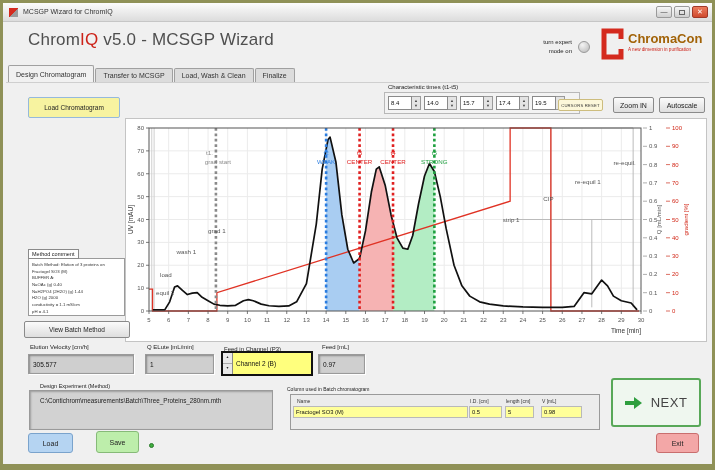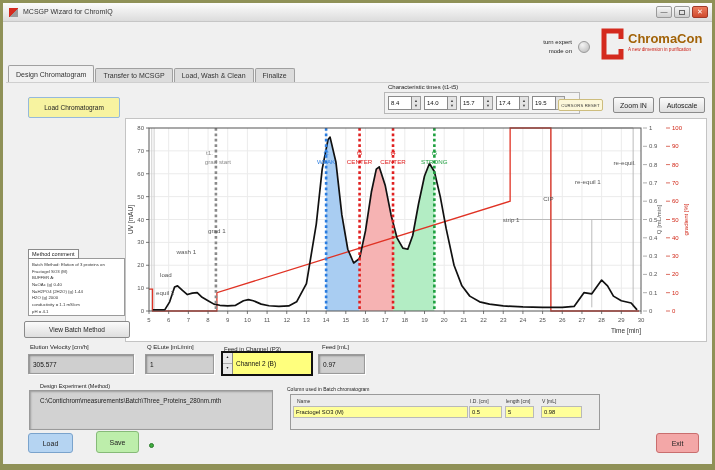--- a/index.html
+++ b/index.html
@@ -79,20 +79,21 @@
   <div id="titlebar">
     <span id="appicon"></span>
     <span id="wtitle">MCSGP Wizard for ChromIQ</span>
     <span class="wbtns">
       <span class="wb">—</span>
       <span class="wb"><span class="maxbox"></span></span>
       <span class="wb close">✕</span>
     </span>
   </div>
 
+  <div id="brand"><span>Chrom</span><span class="accent">IQ</span><span> v5.0 - MCSGP Wizard</span></div>
 
   <div id="expert">
     <div>turn expert</div>
     <div>mode on</div>
   </div>
   <div id="knob"></div>
 
   <svg id="logo-icon" width="24" height="34" viewBox="0 0 24 34">
     <path d="M21 12 V4 H4 V30 H21 V22" fill="none" stroke="#d42a1e" stroke-width="5"></path>
   </svg>
@@ -364,20 +365,26 @@
   </div>
   <div class="plabel" style="left:322px;top:344px">Feed [mL]</div>
   <div class="sunk" style="left:318px;top:354px;width:47px;height:20px">0.97</div>
 
   <div id="design-label">Design Experiment (Method)</div>
   <div id="design-box">C:\Contichrom\measurements\Batch\Three_Proteins_280nm.mth</div>
 
   <div id="table-label">Column used in Batch chromatogram</div>
   <div id="table-box"></div>
 
+  <div id="next-btn">
+    <svg width="18" height="16" viewBox="0 0 18 16">
+        <polygon points="0,6 9,6 9,2 17,8 9,14 9,10 0,10" fill="#2e9e3e"></polygon>
+      </svg>
+    <span class="nt">NEXT</span>
+  </div>
   <div id="load-btn" class="btn3d">Load</div>
   <div id="save-btn" class="btn3d">Save</div>
   <div id="led"></div>
   <div id="exit-btn" class="btn3d">Exit</div>
 <div class="th" style="left: 297px; top: 398px;">Name</div>
     <div class="th" style="left: 470px; top: 398px;">I.D. [cm]</div>
     <div class="th" style="left: 506px; top: 398px;">length [cm]</div>
     <div class="th" style="left: 542px; top: 398px;">V [mL]</div>
     <div class="tc" style="left: 293px; width: 175px;">Fractogel SO3 (M)</div>
     <div class="tc" style="left: 469px; width: 33px;">0.5</div>

